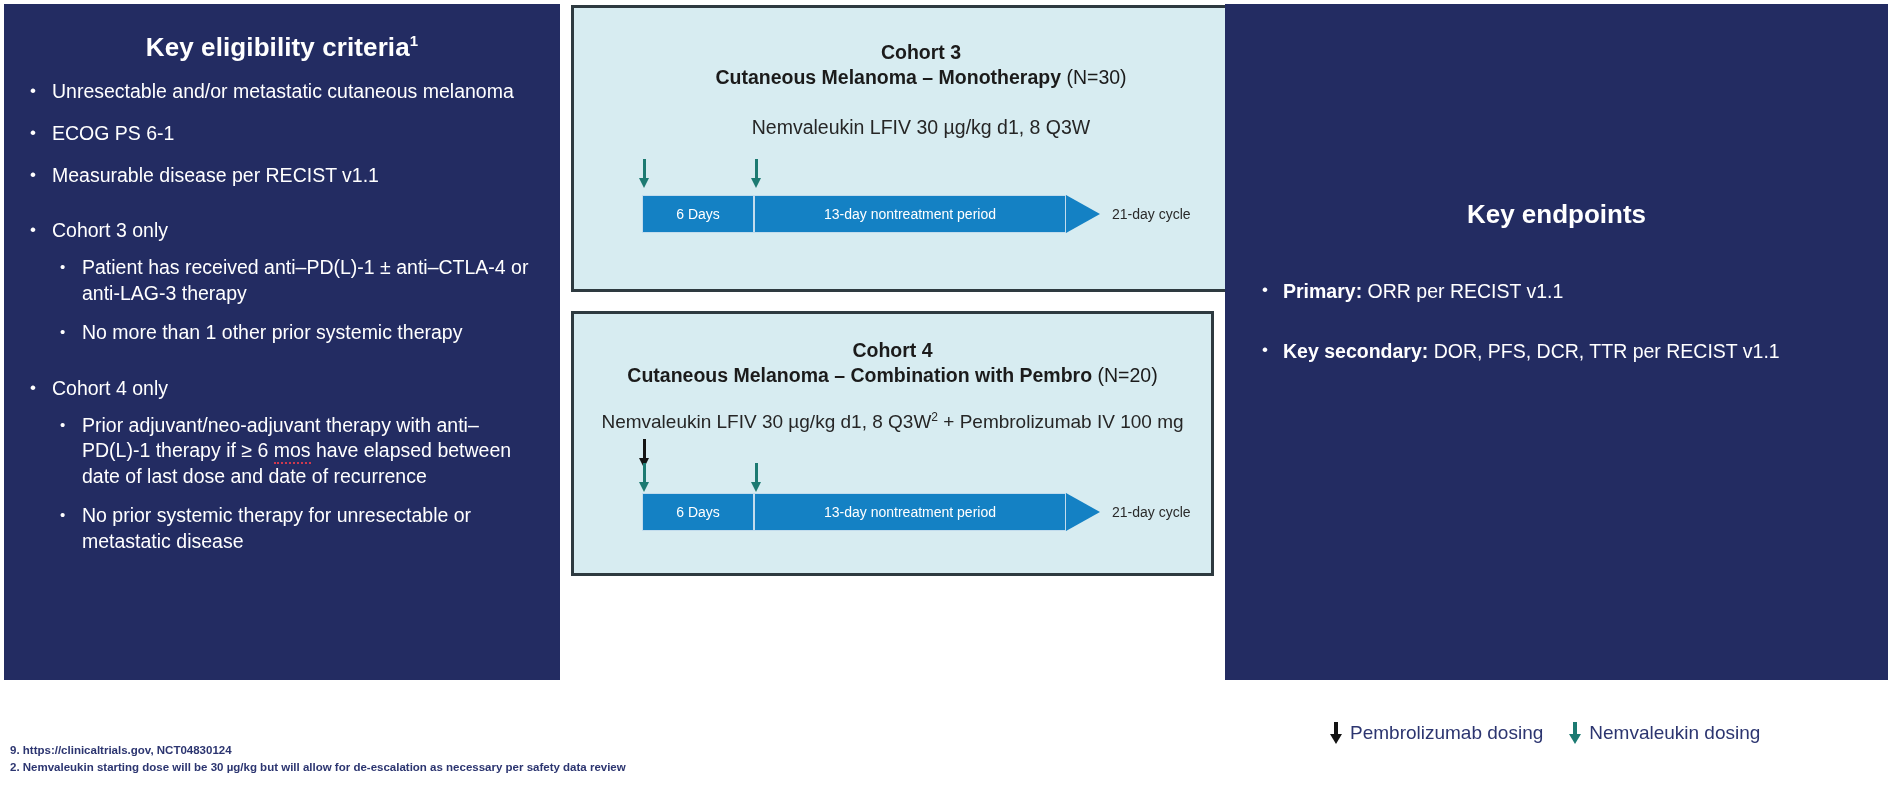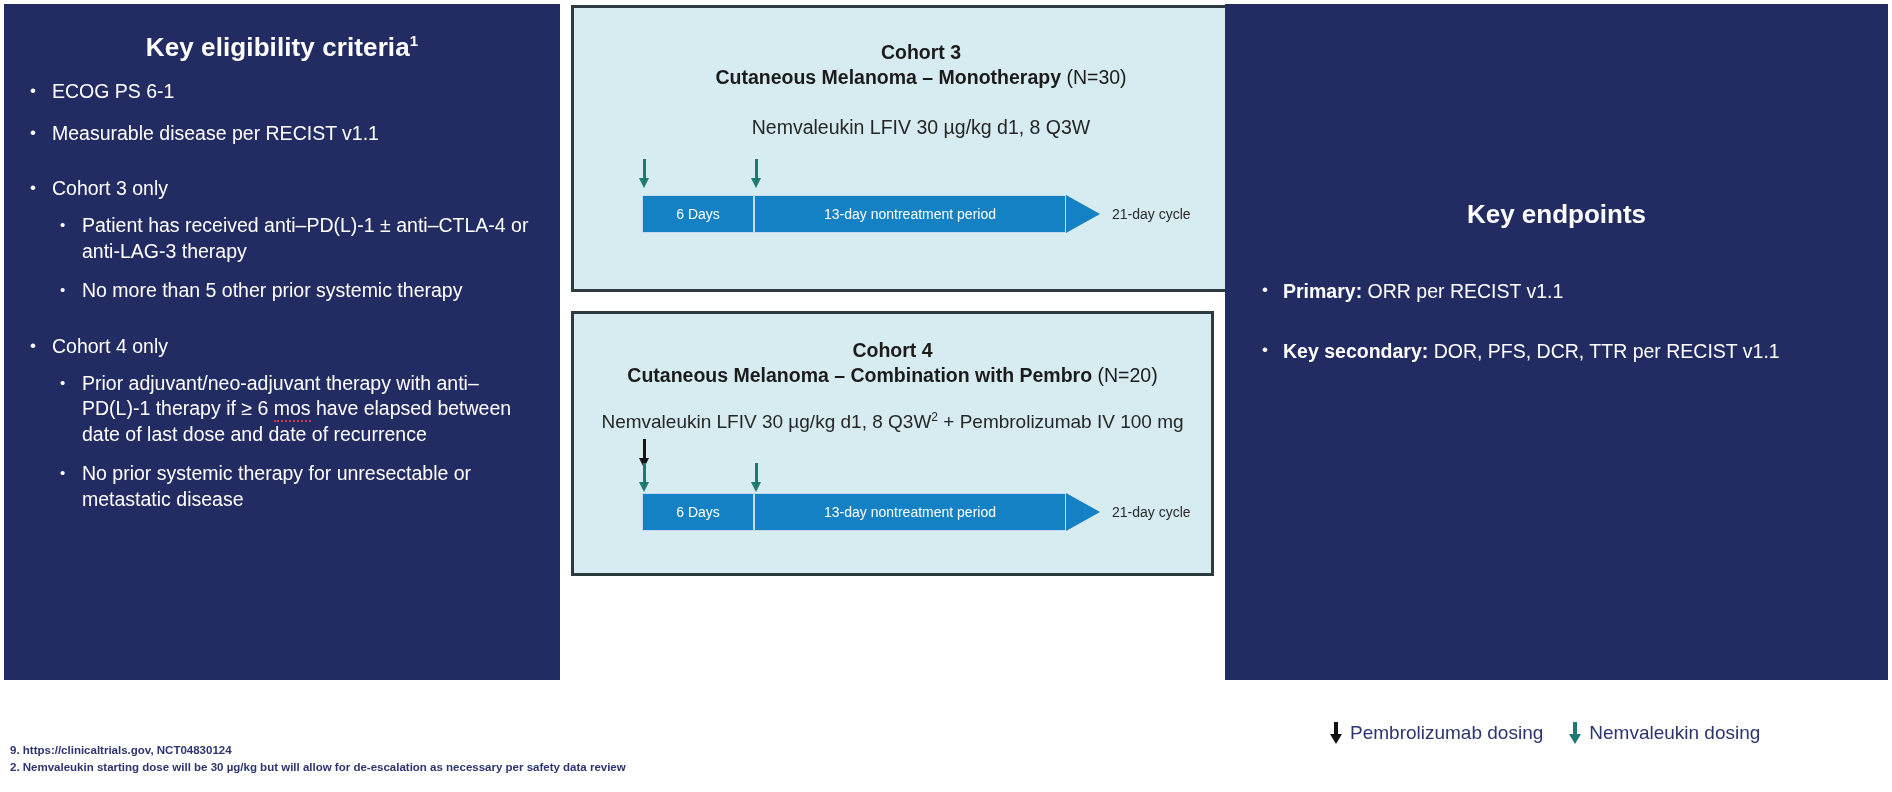--- a/index.html
+++ b/index.html
@@ -291,34 +291,37 @@
 </head>
 <body>
 
 <div id="eligibility-panel">
   <div id="eligibility-title">
     <span>Key eligibility criteria</span><sup>1</sup>
   </div>
 
   <ul class="bullets">
     <li>
+      <span>Unresectable and/or metastatic cutaneous melanoma</span>
+    </li>
+    <li>
       <span>ECOG PS 6-1</span>
     </li>
     <li>
       <span>Measurable disease per RECIST v1.1</span>
     </li>
 
     <li class="spaced">
       <span>Cohort 3 only</span>
       <ul class="sub">
         <li>
           <span>Patient has received anti–PD(L)-1 ± anti–CTLA-4 or anti-LAG-3 therapy</span>
         </li>
         <li>
-          <span>No more than 5 other prior systemic therapy</span>
+          <span>No more than 1 other prior systemic therapy</span>
         </li>
       </ul>
     </li>
 
     <li class="spaced">
       <span>Cohort 4 only</span>
       <ul class="sub">
         <li>
           <span>Prior adjuvant/neo-adjuvant therapy with anti–PD(L)-1 therapy if ≥ 6 </span><span class="redunderline">mos</span><span> have elapsed between date of last dose and date of recurrence</span>
         </li>

